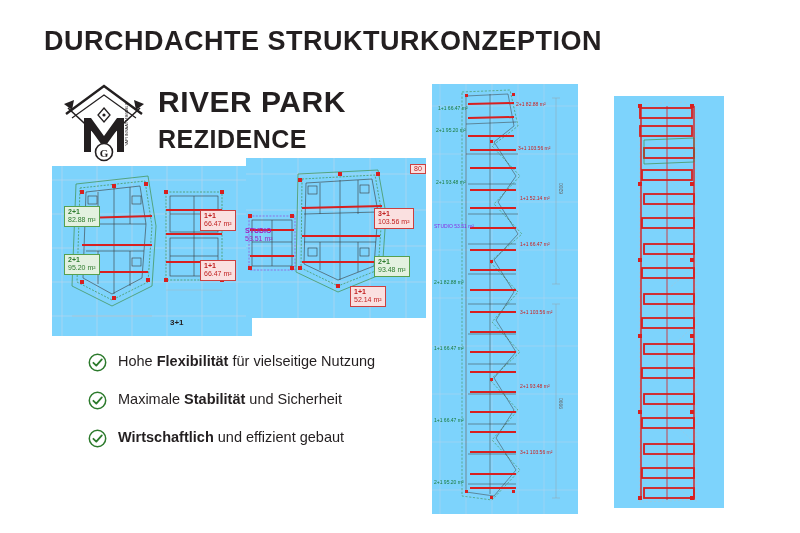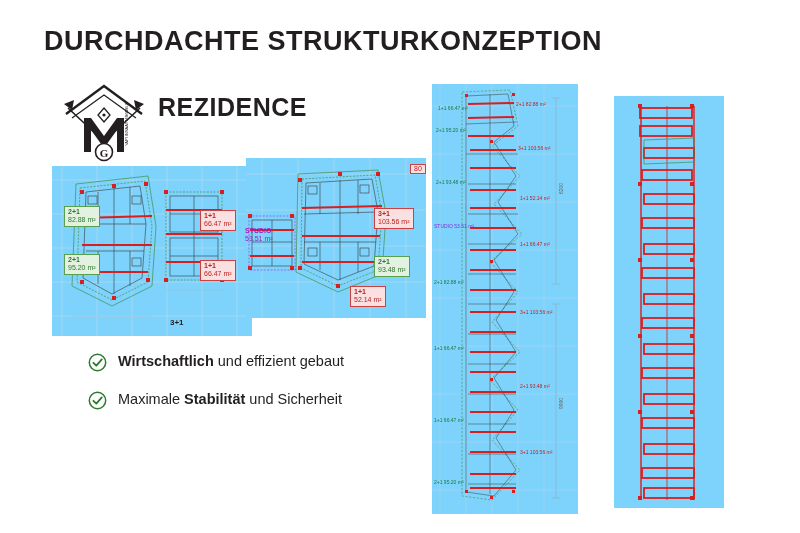--- a/index.html
+++ b/index.html
@@ -152,42 +152,52 @@
         <path d="M46 30 L52 37 L46 44 L40 37 Z" fill="none" stroke="#231f20" stroke-width="1.3"></path>
         <circle cx="46" cy="37" r="1.6" fill="#231f20"></circle>
 
         <circle cx="46" cy="74" r="8.5" fill="#fff" stroke="#231f20" stroke-width="1.6"></circle>
         <text x="46" y="78.5" font-family="Liberation Serif, serif" font-size="11" font-weight="700" text-anchor="middle" fill="#231f20">G</text>
 
         <text x="70" y="68" font-family="Liberation Sans, sans-serif" font-size="4" fill="#231f20" transform="rotate(-90 70 68)">YAPI INSAAT MIMARLIK</text>
       </svg>
     </div>
     <div class="logo-text">
+      <div class="logo-line1">RIVER PARK</div>
       <div class="logo-line2">REZIDENCE</div>
     </div>
   </div>
 
   <div class="bullets">
     <div class="bullet-row">
       <span class="check">
         <svg width="19" height="19" viewBox="0 0 19 19">
           <circle cx="9.5" cy="9.5" r="8.2" fill="none" stroke="#2c7a2c" stroke-width="1.5"></circle>
           <path d="M5.4 9.8 L8.3 12.6 L13.8 6.4" fill="none" stroke="#2c7a2c" stroke-width="1.8" stroke-linecap="round" stroke-linejoin="round"></path>
         </svg>
       </span>
-      <span class="bullet-text"><span></span><b>Wirtschaftlich</b><span> und effizient gebaut</span></span>
+      <span class="bullet-text"><span>Hohe </span><b>Flexibilität</b><span> für vielseitige Nutzung</span></span>
     </div>
     <div class="bullet-row">
       <span class="check">
         <svg width="19" height="19" viewBox="0 0 19 19">
           <circle cx="9.5" cy="9.5" r="8.2" fill="none" stroke="#2c7a2c" stroke-width="1.5"></circle>
           <path d="M5.4 9.8 L8.3 12.6 L13.8 6.4" fill="none" stroke="#2c7a2c" stroke-width="1.8" stroke-linecap="round" stroke-linejoin="round"></path>
         </svg>
       </span>
       <span class="bullet-text"><span>Maximale </span><b>Stabilität</b><span> und Sicherheit</span></span>
+    </div>
+    <div class="bullet-row">
+      <span class="check">
+        <svg width="19" height="19" viewBox="0 0 19 19">
+          <circle cx="9.5" cy="9.5" r="8.2" fill="none" stroke="#2c7a2c" stroke-width="1.5"></circle>
+          <path d="M5.4 9.8 L8.3 12.6 L13.8 6.4" fill="none" stroke="#2c7a2c" stroke-width="1.8" stroke-linecap="round" stroke-linejoin="round"></path>
+        </svg>
+      </span>
+      <span class="bullet-text"><span></span><b>Wirtschaftlich</b><span> und effizient gebaut</span></span>
     </div>
   </div>
 
   <div class="plan" style="left:52px; top:166px; width:200px; height:170px;">
     <svg width="200" height="170" viewBox="0 0 200 170">
 
       <g stroke="#c8d4ea" stroke-width="0.5">
         <line x1="10" y1="0" x2="10" y2="170"></line>
         <line x1="45" y1="0" x2="45" y2="170"></line>
         <line x1="80" y1="0" x2="80" y2="170"></line>

